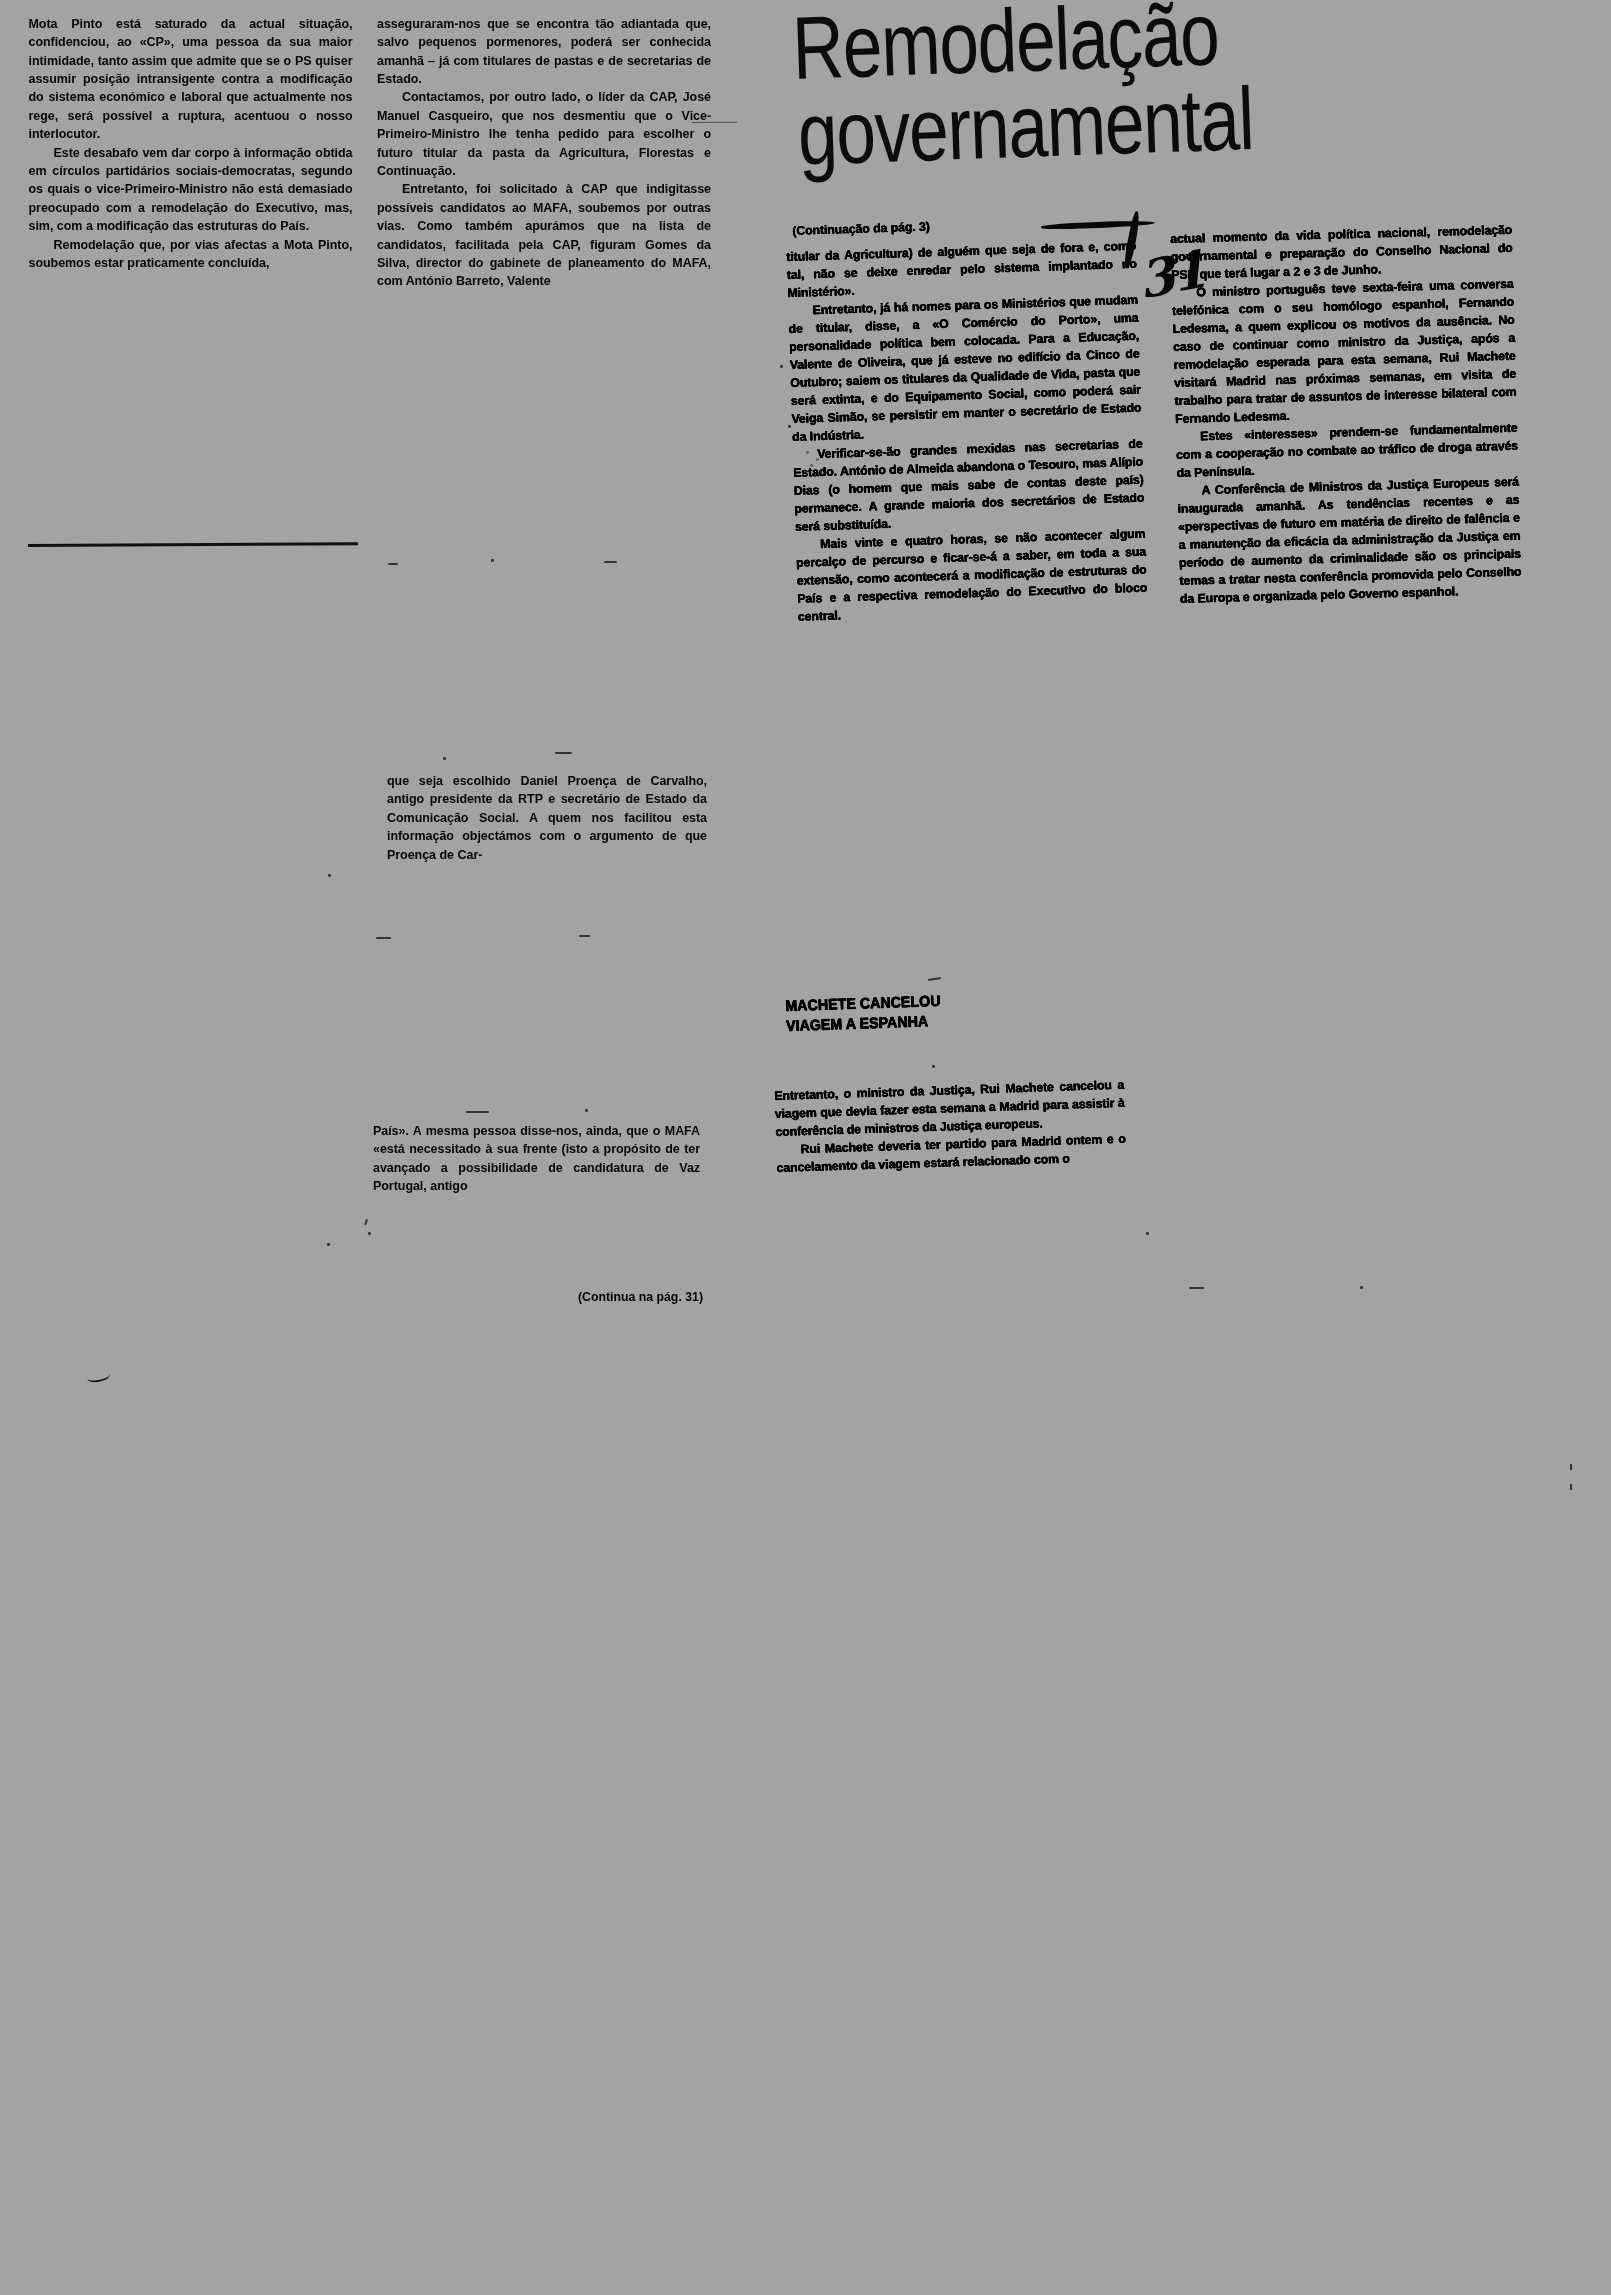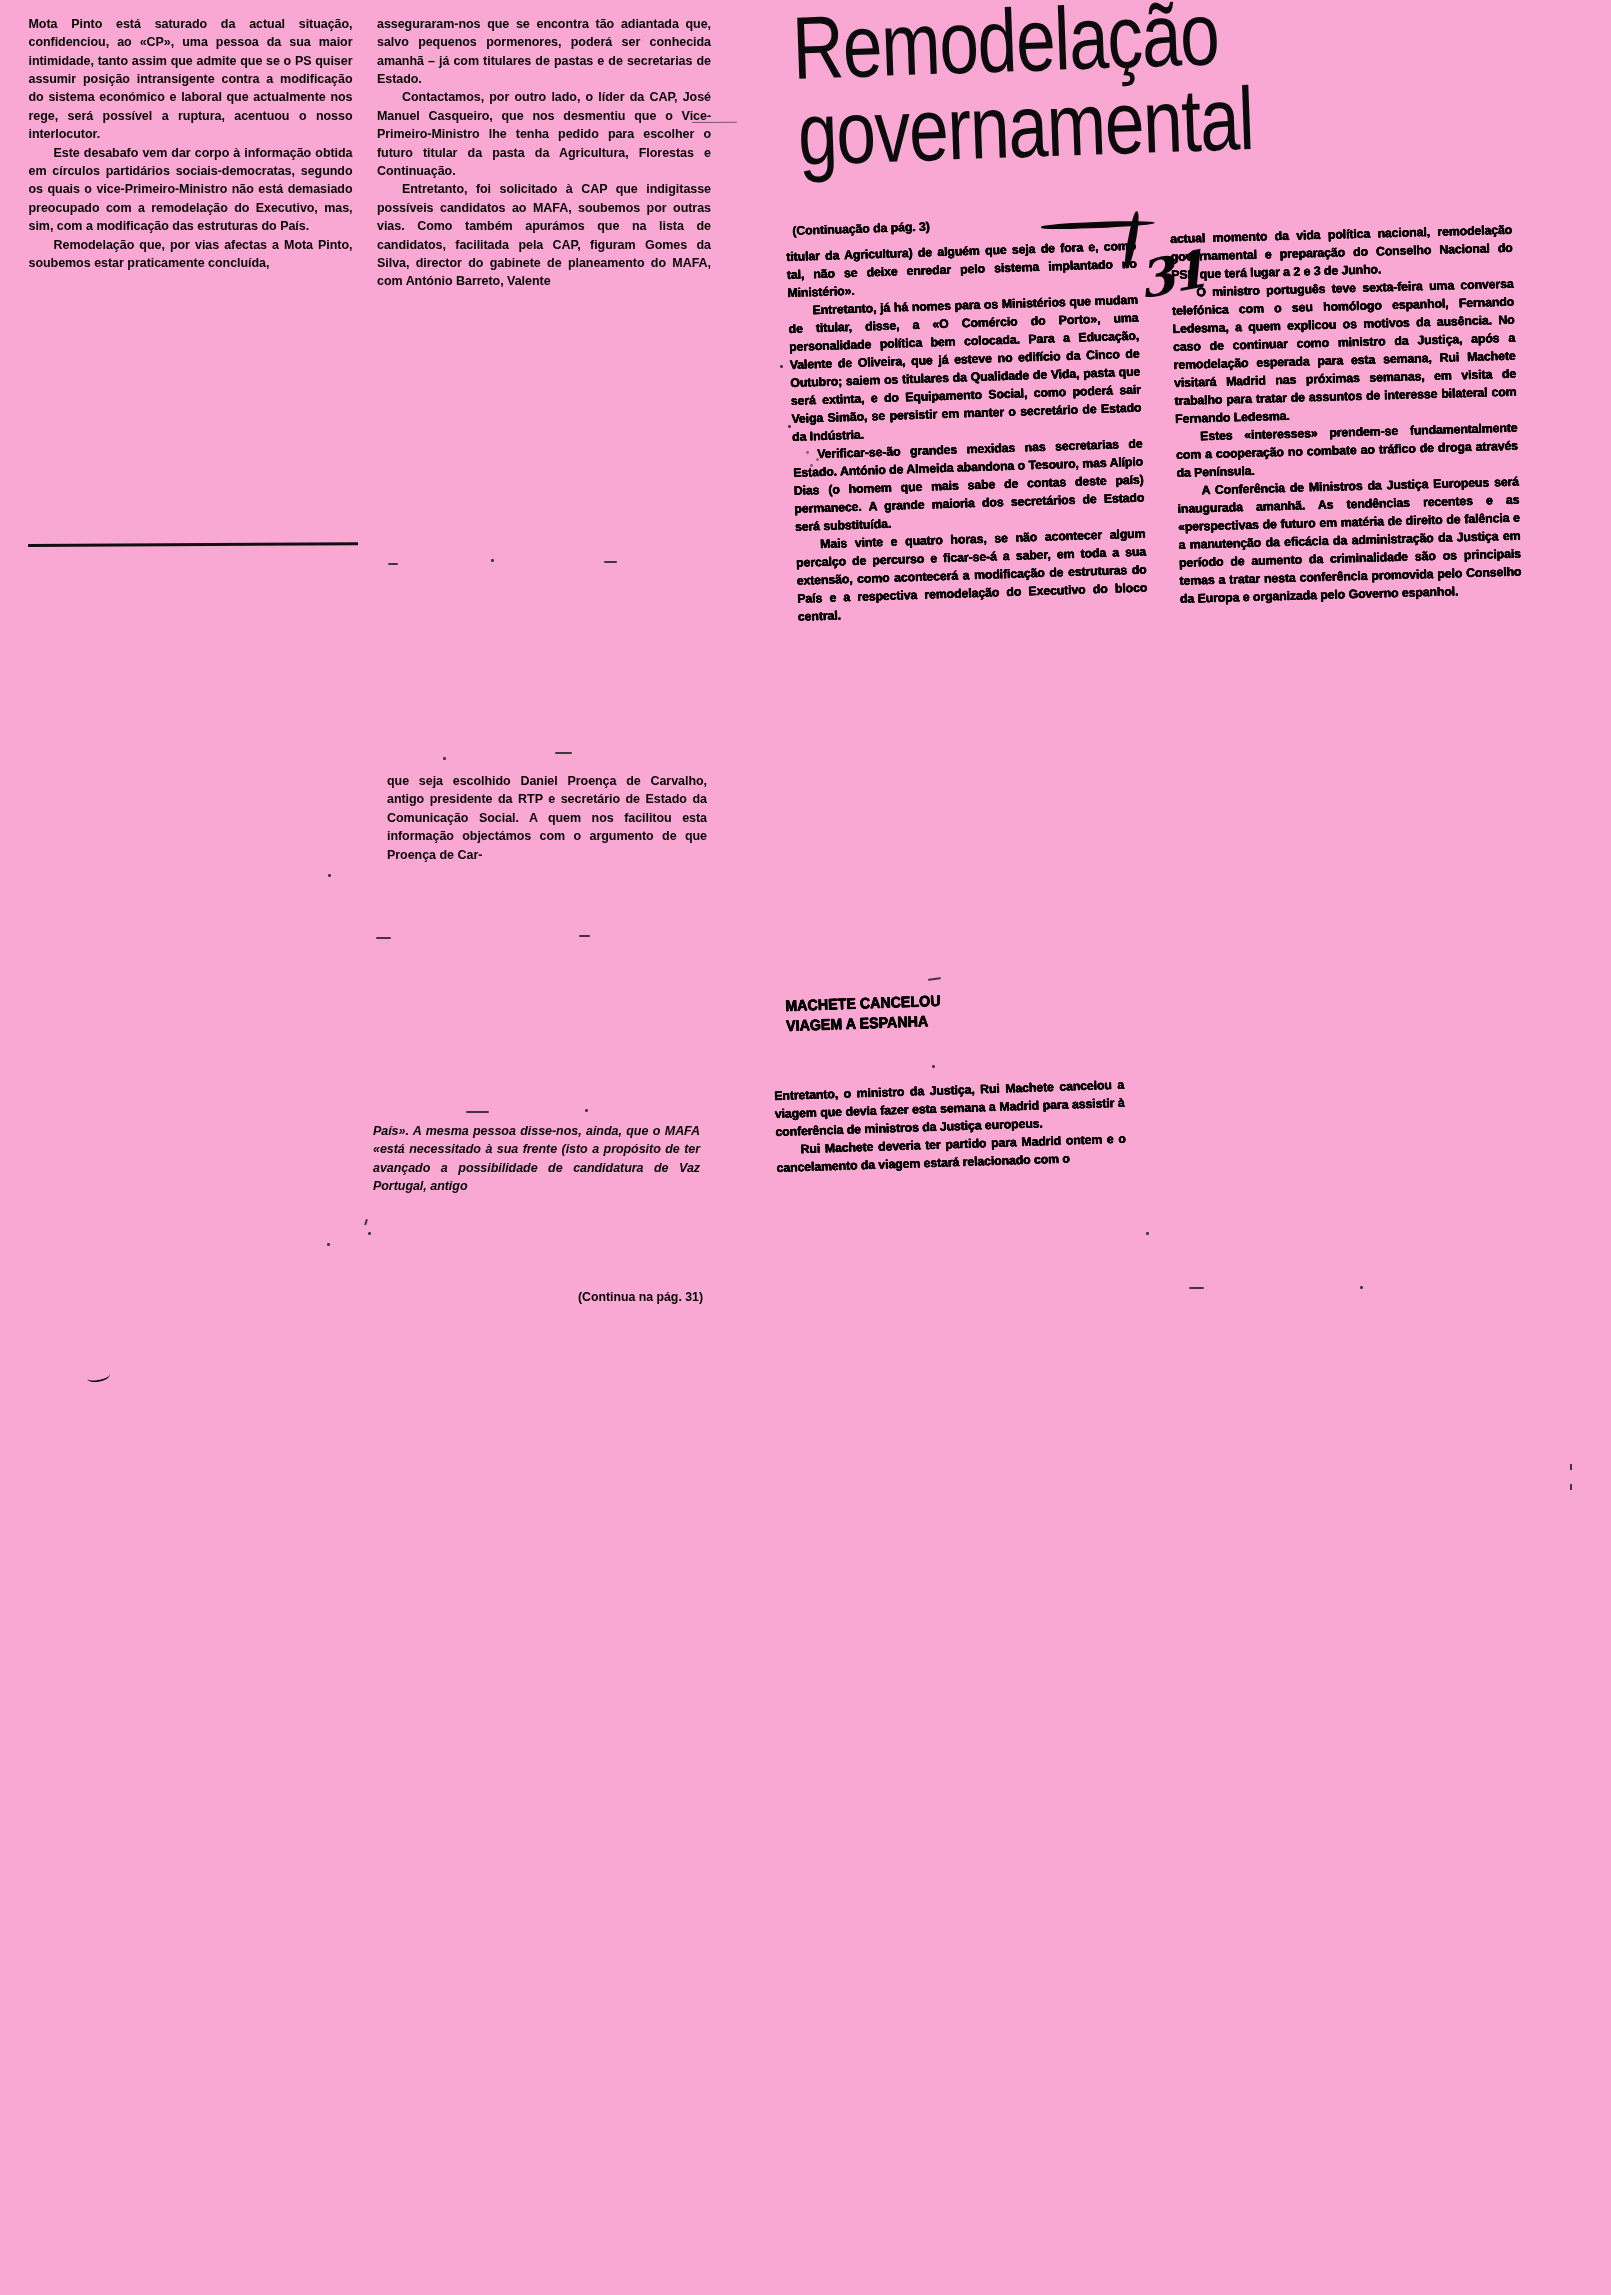--- a/index.html
+++ b/index.html
@@ -15,21 +15,21 @@
     overflow: hidden;
     font-family: "Liberation Sans", sans-serif;
     color: #0a0a0a;
     -webkit-font-smoothing: none;
   }
 
   
   .scan-page {
     position: absolute;
     inset: 0;
-    background: #f9a8d4;
+    background: #a3a3a3;
   }
 
   
   .speckle {
     position: absolute;
     background: #2a2a2a;
     border-radius: 50%;
     opacity: .55;
   }
 
@@ -204,21 +204,21 @@
     <p>Contactamos, por outro lado, o líder da CAP, José Manuel Casqueiro, que nos desmentiu que o Vice-Primeiro-Ministro lhe tenha pedido para escolher o futuro titular da pasta da Agricultura, Florestas e Continuação.</p>
     <p>Entretanto, foi solicitado à CAP que indigitasse possíveis candidatos ao MAFA, soubemos por outras vias. Como também apurámos que na lista de candidatos, facilitada pela CAP, figuram Gomes da Silva, director do gabinete de planeamento do MAFA, com António Barreto, Valente</p>
   </div>
 
 
   <div class="col body-clean" style="left:387px; top:772px; width:320px;">
     <p>que seja escolhido Daniel Proença de Carvalho, antigo presidente da RTP e secretário de Estado da Comunicação Social. A quem nos facilitou esta informação objectámos com o argumento de que Proença de Car-</p>
   </div>
 
 
-  <div class="col body-clean" style="left:373px; top:1122px; width:327px;font-style:italic;">
+  <div class="col body-clean" style="left:373px; top:1122px; width:327px;">
     <p>País». A mesma pessoa disse-nos, ainda, que o MAFA «está necessitado à sua frente (isto a propósito de ter avançado a possibilidade de candidatura de Vaz Portugal, antigo</p>
   </div>
 
   <div class="jumpline" style="left:462px; top:1288px; width:241px;">(Continua na pág. 31)</div>
 
   <div class="headline">
     <span class="hl-line">Remodelação</span>
     <span class="hl-line second">governamental</span>
   </div>
 

